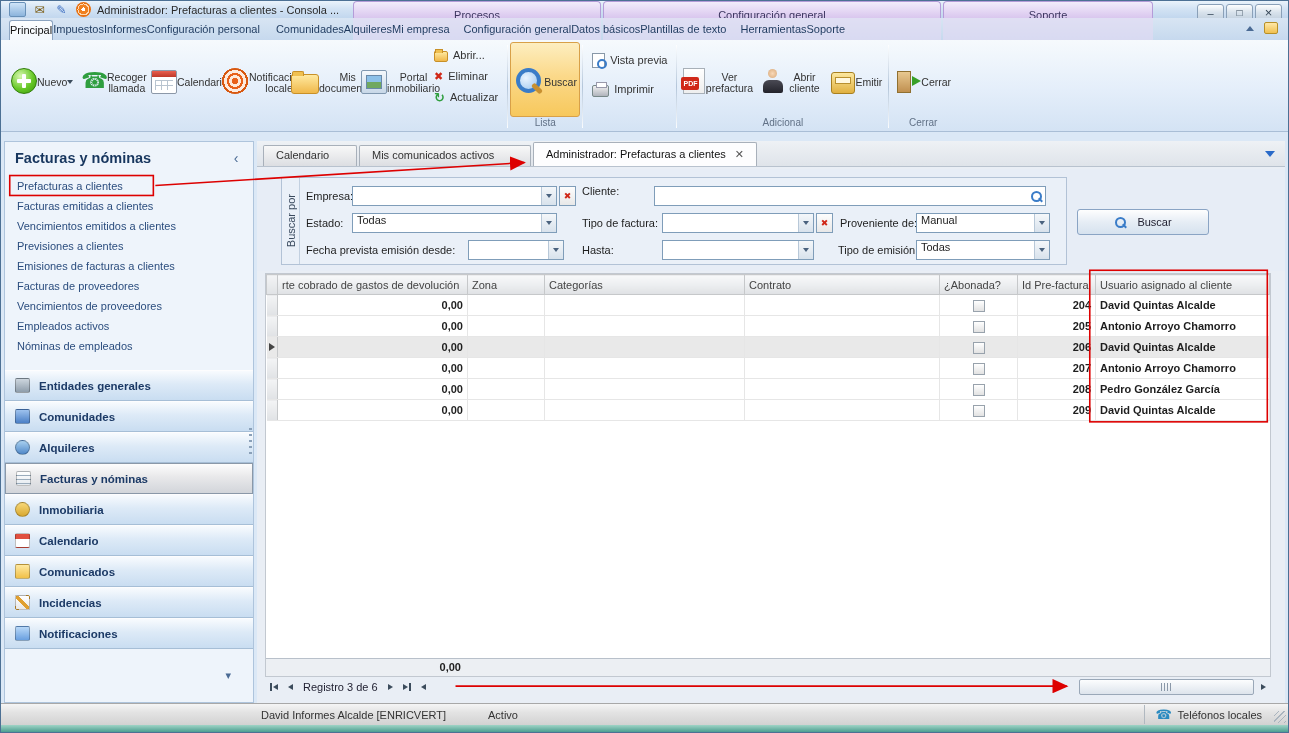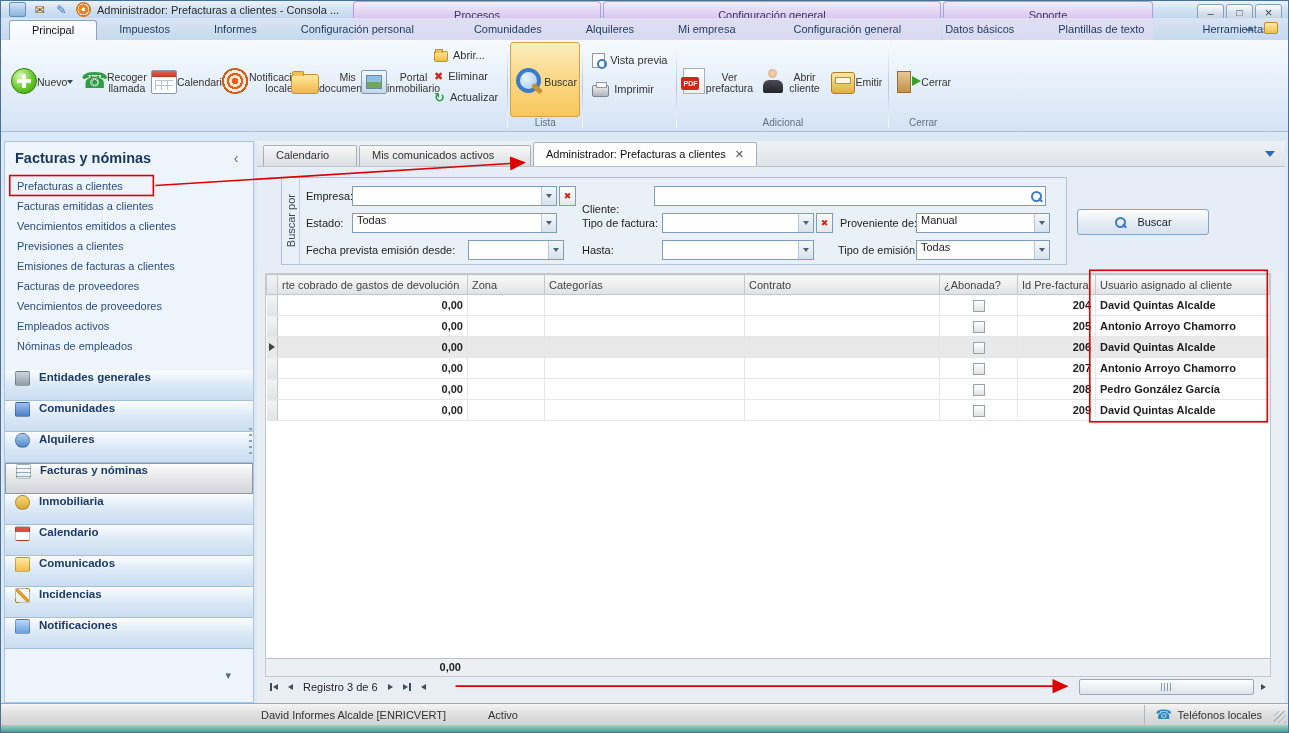--- a/index.html
+++ b/index.html
@@ -22,21 +22,21 @@
   .win-btns{position:absolute;right:6px;top:3px;display:flex;gap:2px}
   .win-btn{width:27px;height:17px;border:1px solid #8aa0b8;border-radius:3px;background:linear-gradient(#fdfefe,#d8e2ec 50%,#c2d0de);display:flex;align-items:center;justify-content:center;color:#345;font-size:11px}
   .wb-min::after{content:"–"}
   .wb-max::after{content:"□";font-size:10px}
   .wb-close::after{content:"×";font-size:13px}
 
   
   .tabs-row{position:relative;height:22px;background:linear-gradient(#d8e5f3,#c6d9ee);display:flex;align-items:flex-end;padding-left:8px}
   .ctx-tint{position:absolute;top:0;bottom:0;background:#e4daf4;opacity:.6}
   .tint-1{left:352px;width:248px}.tint-2{left:602px;width:338px}.tint-3{left:942px;width:210px}
-  .rtab{position:relative;height:20px;line-height:19px;padding:0 22px;color:#1e3a5f;white-space:nowrap}
+  .rtab{position:relative;height:20px;line-height:19px;padding:0 0;color:#1e3a5f;white-space:nowrap}
   .rtab.active{background:linear-gradient(#fdfeff,#f3f8fd);border:1px solid #8ca4c0;border-bottom:none;border-radius:3px 3px 0 0;color:#111}
   .tabs-right{position:absolute;right:10px;top:4px;display:flex;gap:10px;align-items:center}
   .chev-up{width:0;height:0;border-left:4px solid transparent;border-right:4px solid transparent;border-bottom:5px solid #4a6a94}
   .ic-mini-fold{width:14px;height:12px;background:linear-gradient(#ffe8a8,#f0c050);border:1px solid #b89028;border-radius:2px}
 
   
   .ribbon{position:relative;height:92px;background:linear-gradient(#f6fafd,#e4eefa 55%,#d4e3f4);border-bottom:1px solid #a9bed6;display:flex;padding:2px 4px 0 6px}
   .rgroup{display:flex;flex-direction:column;height:88px}
   .rrow{display:flex;flex:1;align-items:stretch}
   .rglabel{height:13px;font-size:10px;color:#617186;text-align:center;line-height:12px}
@@ -95,21 +95,21 @@
   .app-body{position:absolute;left:3px;right:3px;top:140px;bottom:29px;display:flex}
 
   
   .sidebar{position:relative;width:250px;background:#eef4fb;border:1px solid #aec4dc;display:flex;flex-direction:column}
   .sb-head{height:30px;display:flex;align-items:center;padding:2px 8px 0 10px}
   .sb-title{flex:1;font-size:14.5px;font-weight:bold;color:#17365e}
   .sb-collapse{width:18px;text-align:center;color:#4a6a94;font-size:14px;cursor:pointer}
   .sb-items{padding:4px 4px 0 12px;display:flex;flex-direction:column}
   .sb-item{height:20px;line-height:20px;color:#2b4d7e;white-space:nowrap;cursor:pointer}
   .sb-gap{height:14px}
-  .sb-group{height:31px;display:flex;gap:9px;padding:0 10px;background:linear-gradient(#f8fbfe,#ddeaf7 45%,#c9ddf1);border-top:1px solid #fdfdfe;border-bottom:1px solid #a6bed6;font-weight:bold;color:#1c3a66;font-size:11.5px;cursor:pointer}
+  .sb-group{height:31px;display:flex;align-items:center;gap:9px;padding:0 10px;background:linear-gradient(#f8fbfe,#ddeaf7 45%,#c9ddf1);border-top:1px solid #fdfdfe;border-bottom:1px solid #a6bed6;font-weight:bold;color:#1c3a66;font-size:11.5px;cursor:pointer}
   .sb-group.selected{background:linear-gradient(#fdfdfd,#e8e8ea 45%,#d2d5da);border:1px solid #8a98a8}
   .gi{width:15px;height:15px;border-radius:2px;flex:none;border:1px solid rgba(0,0,0,.25)}
   .gi-entidades{background:linear-gradient(#cdd6de,#8e9dab)}
   .gi-comunidades{background:linear-gradient(#9ec2ee,#4a7fc6)}
   .gi-alquileres{background:linear-gradient(#a8d0f0,#5088c8);border-radius:50%}
   .gi-facturas{background:repeating-linear-gradient(180deg,transparent 0 3px,#9aacbc 3px 4px),linear-gradient(#fff,#e4eaf0)}
   .gi-inmobiliaria{background:linear-gradient(#f8d878,#d8a830);border-radius:50%}
   .gi-contabilidad{background:linear-gradient(#f0b080,#d06828)}
   .gi-calendario{background:linear-gradient(#e05040 0 5px,#fff 5px)}
   .gi-comunicados{background:linear-gradient(#ffe9a0,#f0c048)}
@@ -409,21 +409,21 @@
             </div>
 
           <span class="flabel" style="left:24px;top:8px">Empresa:</span>
           <div class="fld" style="left:70px;top:8px;width:205px">
             <span class="val"></span>
             <span class="dd-btn">
                 <span class="tri-d"></span>
               </span>
           </div>
           <span class="x-btn" style="left:277px;top:8px"></span>
-          <span class="flabel" style="left:300px;top:21px">Cliente:</span>
+          <span class="flabel" style="left:300px;top:3px">Cliente:</span>
           <div class="fld" style="left:372px;top:8px;width:392px">
             <span class="val"></span>
             <span class="mag-btn">
                 <span class="ic-mag-sm"></span>
               </span>
           </div>
 
           <span class="flabel" style="left:24px;top:35px">Estado:</span>
           <div class="fld" style="left:70px;top:35px;width:205px">
             <span class="val">Todas</span>

